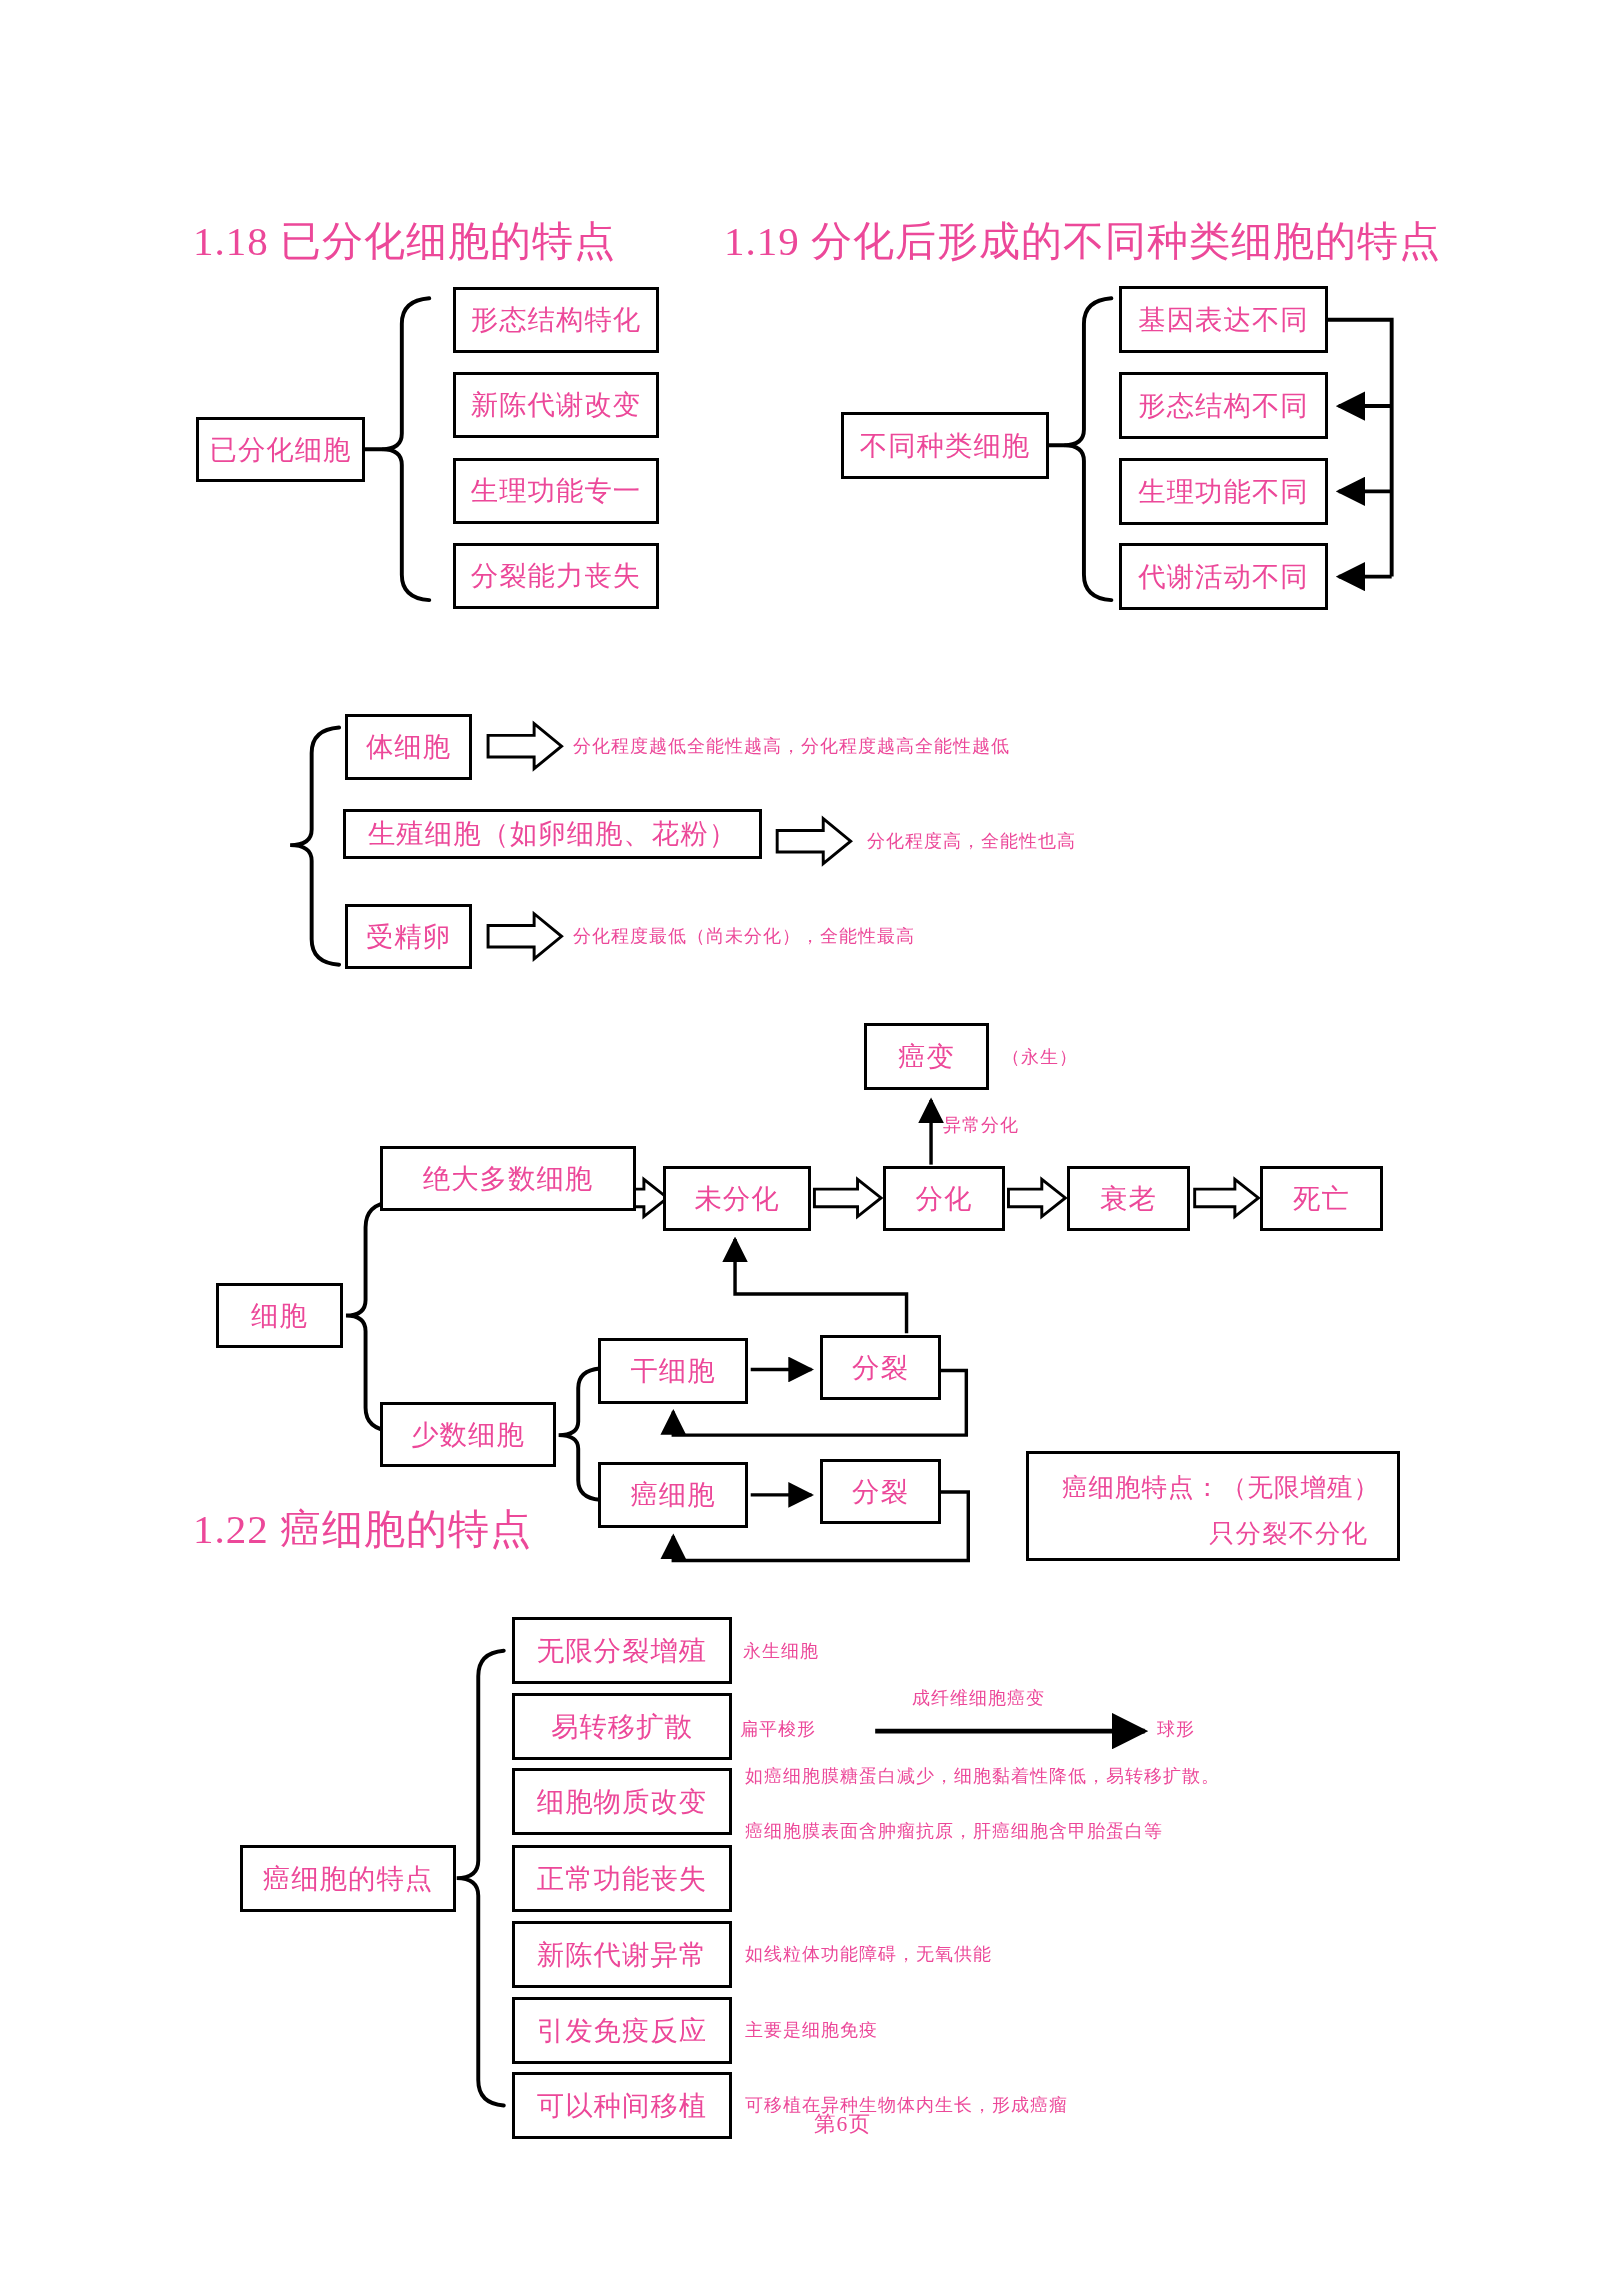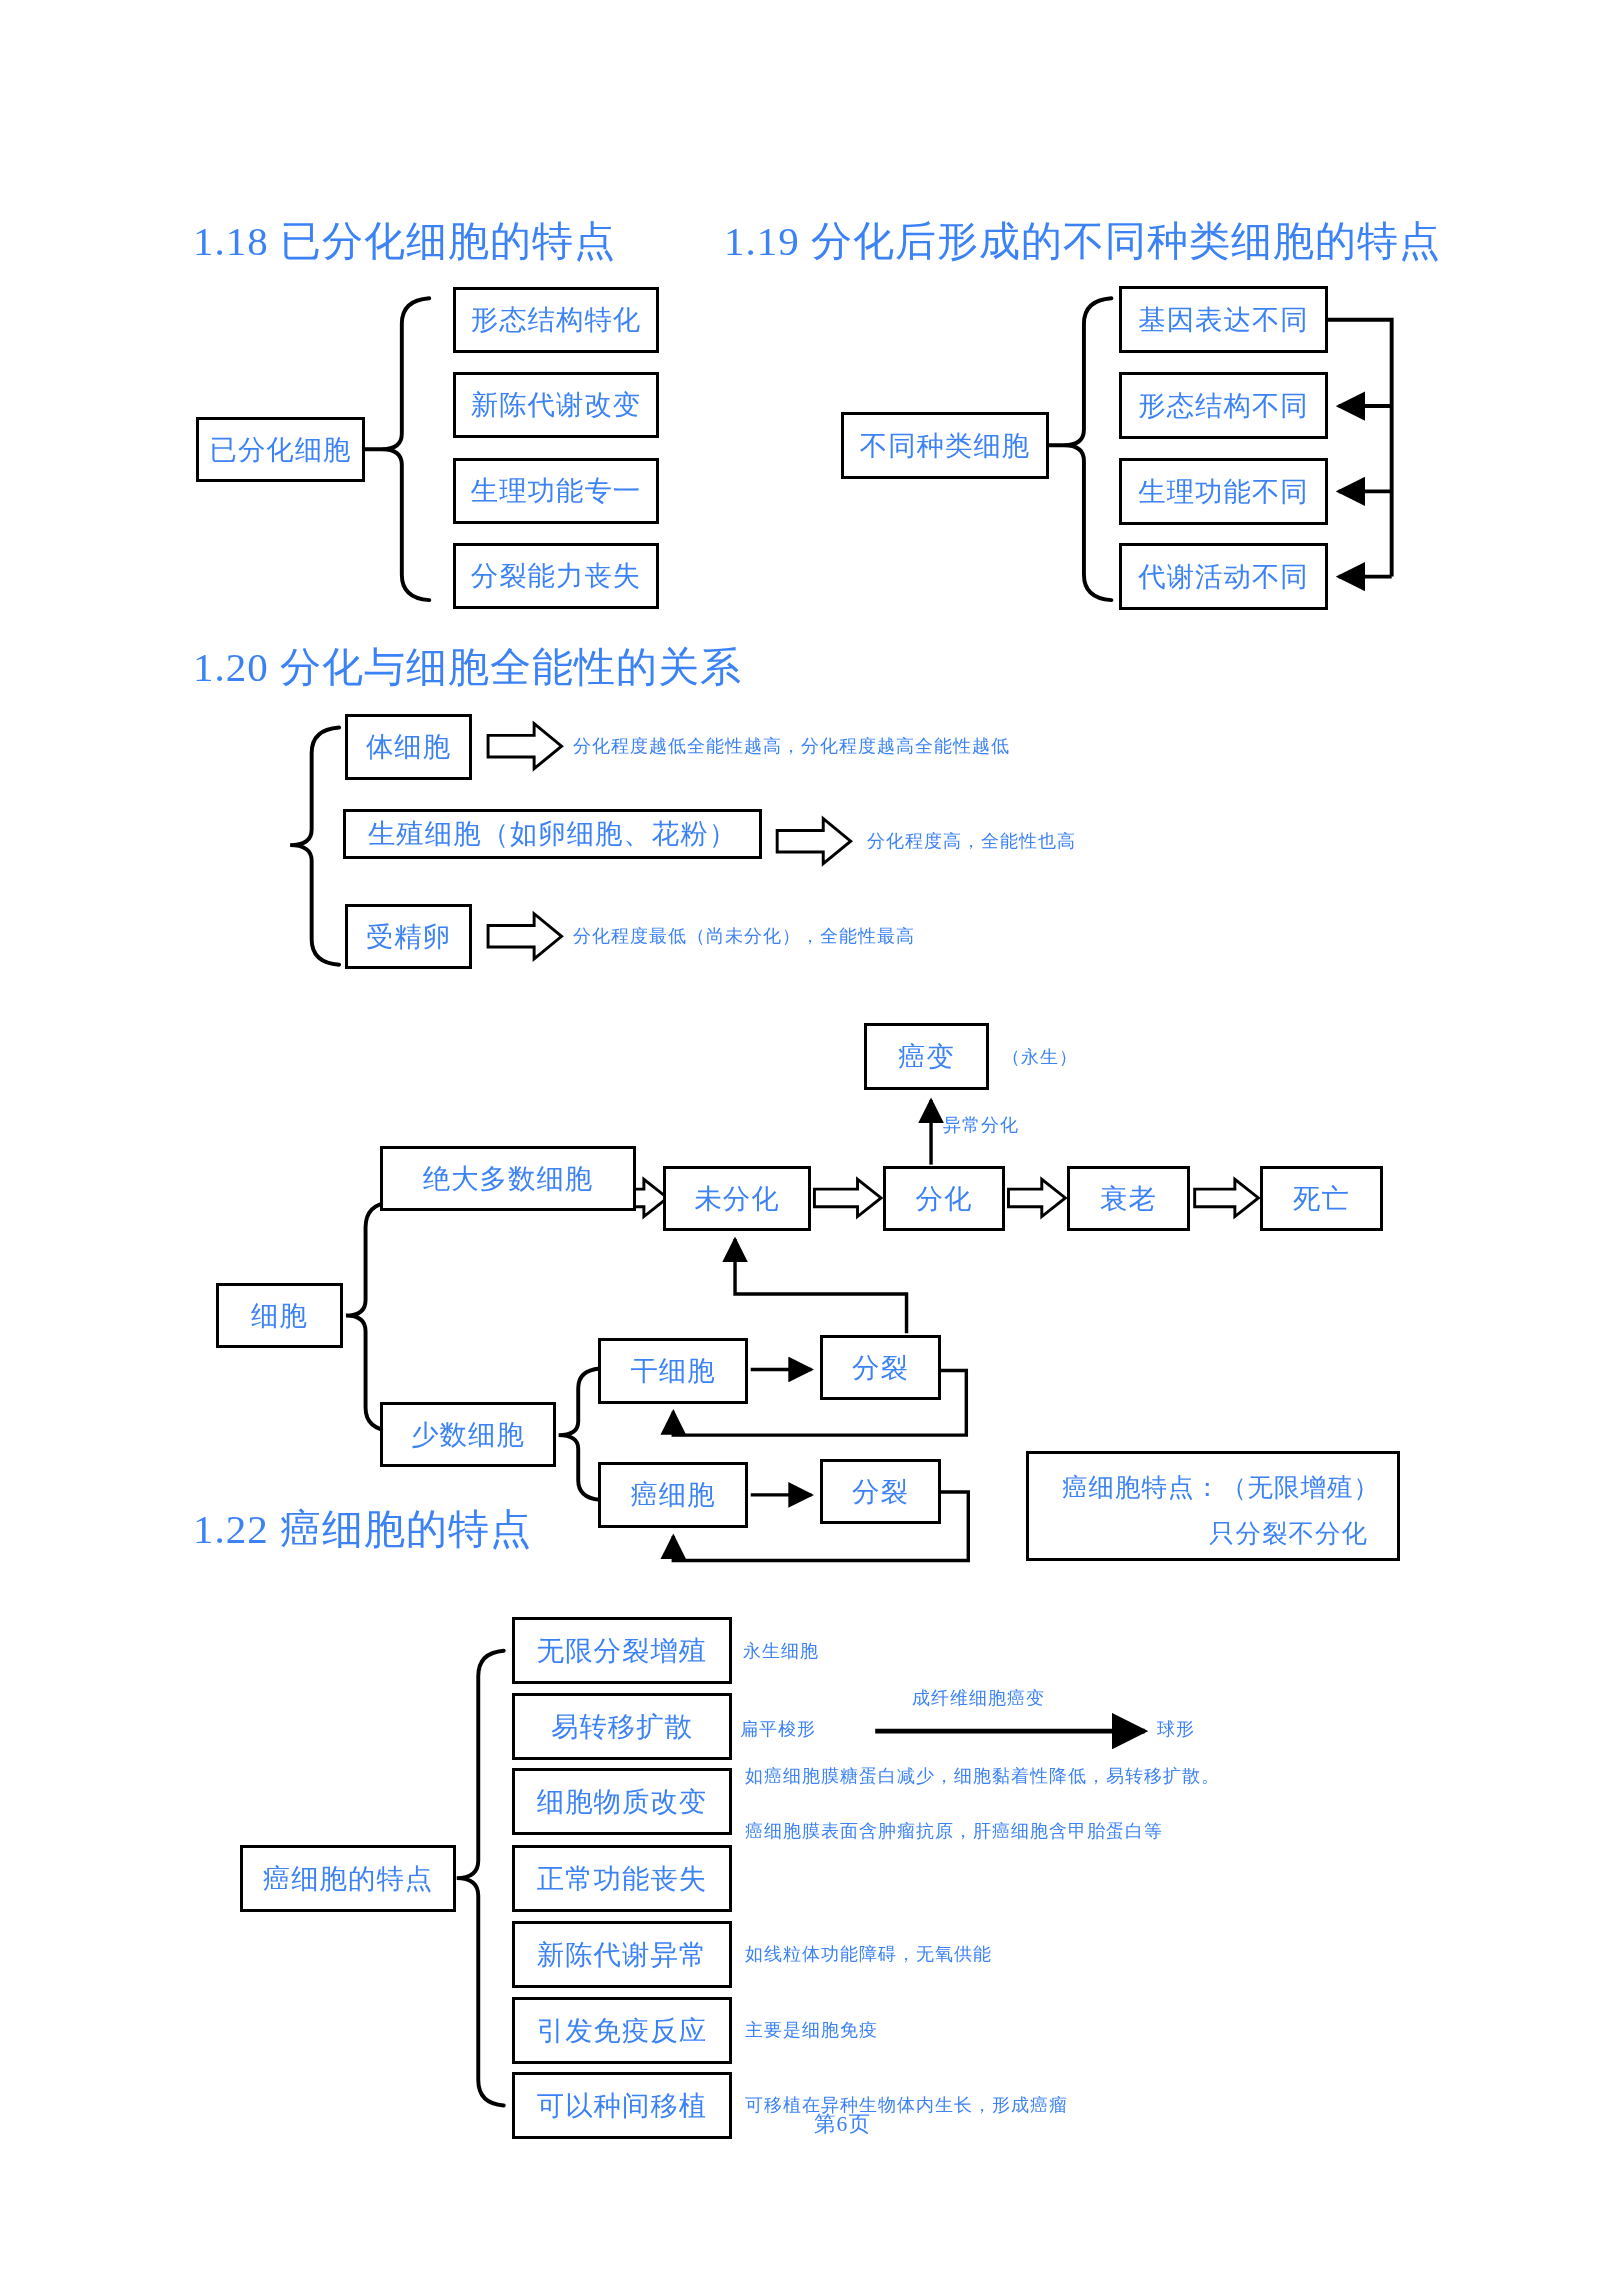--- a/index.html
+++ b/index.html
@@ -1,17 +1,17 @@
 <!DOCTYPE html>
 <html><head>
 <meta charset="utf-8">
 <style>
   html,body{margin:0;padding:0;background:#888;}
   .page{position:relative;width:1621px;height:2293px;background:#ffffff;margin:0 auto;
-        font-family:"Liberation Serif","DejaVu Serif",serif;color:#3b82f6;}
+        font-family:"Liberation Serif","DejaVu Serif",serif;color:#ec4899;}
   svg.wires{position:absolute;left:0;top:0;z-index:1;}
   .ttl{position:absolute;font-size:41px;white-space:nowrap;z-index:2;letter-spacing:1px;}
   .bx{position:absolute;border:3.9px solid #000;background:#fff;box-sizing:border-box;
       display:flex;align-items:center;justify-content:center;font-size:27.4px;
       white-space:nowrap;z-index:2;letter-spacing:1px;font-family:Liberation Serif, serif;}
   .ann{position:absolute;font-size:18px;white-space:nowrap;z-index:2;transform:translateY(-50%);letter-spacing:1px;}
   .noteb{position:absolute;border:3.9px solid #000;background:#fff;box-sizing:border-box;
          font-size:25.5px;z-index:2;padding:15.7px 0 0 33px;letter-spacing:1px;}
   .noteb .l2{margin-left:147px;margin-top:11.8px;}
   .footer{position:absolute;font-size:21.6px;z-index:3;letter-spacing:1px;}
@@ -92,21 +92,20 @@
   <div class="bx" style="left:453px;top:458px;width:206px;height:66px">生理功能专一</div>
   <div class="bx" style="left:453px;top:543px;width:206px;height:66px">分裂能力丧失</div>
 
   <div class="ttl" style="left:724px;top:214px">1.19 分化后形成的不同种类细胞的特点</div>
   <div class="bx" style="left:841px;top:412px;width:208px;height:67px">不同种类细胞</div>
   <div class="bx" style="left:1119px;top:286px;width:209px;height:67px">基因表达不同</div>
   <div class="bx" style="left:1119px;top:372px;width:209px;height:67px">形态结构不同</div>
   <div class="bx" style="left:1119px;top:458px;width:209px;height:67px">生理功能不同</div>
   <div class="bx" style="left:1119px;top:543px;width:209px;height:67px">代谢活动不同</div>
 
-  <div class="ttl" style="left:193px;top:640px">1.20 分化与细胞全能性的关系</div>
   <div class="bx" style="left:345px;top:714px;width:127px;height:66px">体细胞</div>
   <div class="ann" style="left:573px;top:746px">分化程度越低全能性越高，分化程度越高全能性越低</div>
   <div class="bx" style="left:343px;top:809px;width:419px;height:50px">生殖细胞（如卵细胞、花粉）</div>
   <div class="ann" style="left:867px;top:841px">分化程度高，全能性也高</div>
   <div class="bx" style="left:345px;top:904px;width:127px;height:65px">受精卵</div>
   <div class="ann" style="left:573px;top:936px">分化程度最低（尚未分化），全能性最高</div>
 
   <div class="bx" style="left:864px;top:1023px;width:125px;height:67px">癌变</div>
   <div class="ann" style="left:1002px;top:1057px">（永生）</div>
   <div class="ann" style="left:943px;top:1125px">异常分化</div>

